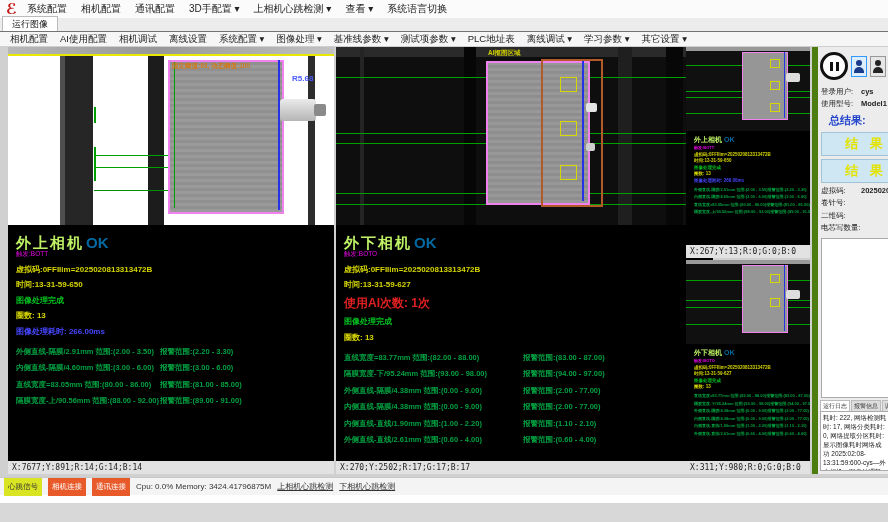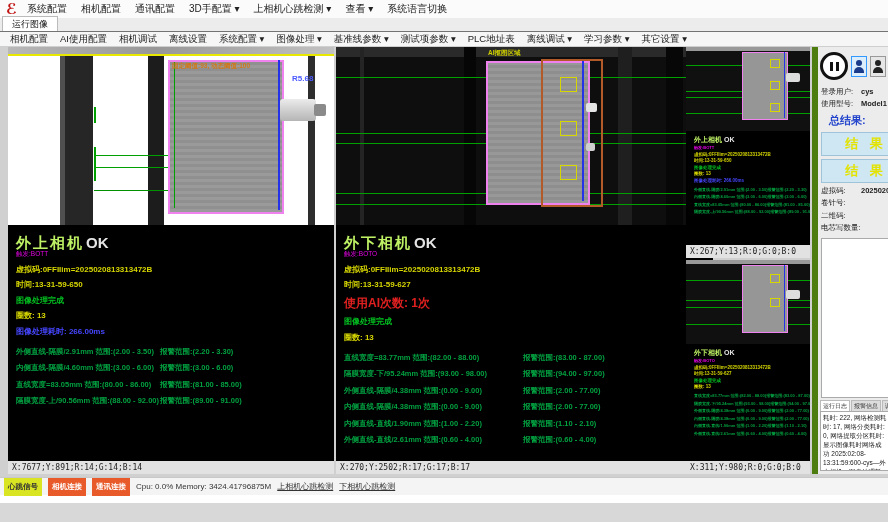--- a/index.html
+++ b/index.html
@@ -75,21 +75,21 @@
   
   .sm-top{left:0;top:0;width:100%;height:4px;background:#999;}
   .sm-gh{left:0;width:100%;height:1px;background:#00a000;}
   .sm-block{left:56px;top:5px;width:44px;height:66px;border:1px solid #ef82ef;background:#969696;}
   .sm-yb{width:8px;height:7px;border:1px solid #d6d600;}
   .sm-conn{left:100px;top:26px;width:14px;height:9px;background:#ddd;border-radius:2px;}
   .sm-bluev{left:98px;top:5px;width:1px;height:66px;background:#2433e8;}
   
   .res-title{font-size:15px;font-weight:bold;margin-top:9px;white-space:nowrap;}
   .cam-name{color:#bef264;letter-spacing:2px;}
-  .ok{color:#e5e5e5;margin-left:2px;}
+  .ok{color:#0369a1;margin-left:2px;}
   .res-trigger{font-size:6.5px;color:#e800e8;margin-top:-3px;}
   .res-y{font-size:8px;font-weight:bold;color:#d6d600;margin-top:4.5px;white-space:nowrap;}
   .res-g{font-size:8px;font-weight:bold;color:#00c020;margin-top:4.5px;}
   .res-b{font-size:8px;font-weight:bold;color:#4646ff;margin-top:4.5px;}
   .res-r{font-size:12px;font-weight:bold;color:#e02020;margin-top:4.5px;}
   .meas-list{margin-top:10px;display:flex;flex-direction:column;gap:6.5px;padding-right:4px;}
   .meas-row{display:grid;grid-template-columns:1fr 170px;font-size:7.5px;font-weight:bold;color:#00a040;white-space:nowrap;}
   .panel-right .meas-row{grid-template-columns:1fr 186px;}
   
   .mini-title{font-size:7px;font-weight:bold;margin-top:4px;white-space:nowrap;}
@@ -121,21 +121,21 @@
   .ctl-list{flex:1;margin:5px 3px 2px 3px;background:#fff;border:1px solid #aaa;}
   .ctl-tabs{display:flex;padding-left:2px;gap:1px;}
   .ctl-tab{font-size:6px;color:#333;padding:1px 2px 0 2px;background:#ddd;border:1px solid #bbb;border-bottom:none;white-space:nowrap;}
   .ctl-tab.active{background:#fff;}
   .ctl-log{margin:0 2px 3px 2px;background:#fff;border:1px solid #aaa;height:56px;font-size:6.5px;line-height:9px;
            color:#222;padding:1px 4px 1px 2px;overflow:hidden;position:relative;}
   .ctl-log .sb{position:absolute;right:0;top:8px;width:3px;height:18px;background:#bbb;}
   
   .statusbar{height:17px;background:#f4f4f4;border-top:1px solid #c8c8c8;display:flex;align-items:center;gap:6px;
              padding:0 4px;font-size:8px;color:#333;}
-  .badge{padding:4px 4px;font-size:7.5px;font-weight:bold;}
+  .badge{padding:4px 4px;font-size:7.5px;font-weight:normal;}
   .badge.b0{background:#d9e422;color:#333;}
   .badge.b1,.badge.b2{background:#e85a2a;color:#fff;}
   .sb-link{text-decoration:underline;}
   .footer{height:8px;background:#fff;}
 </style>
 </head>
 <body>
 
 <div class="app">
 

